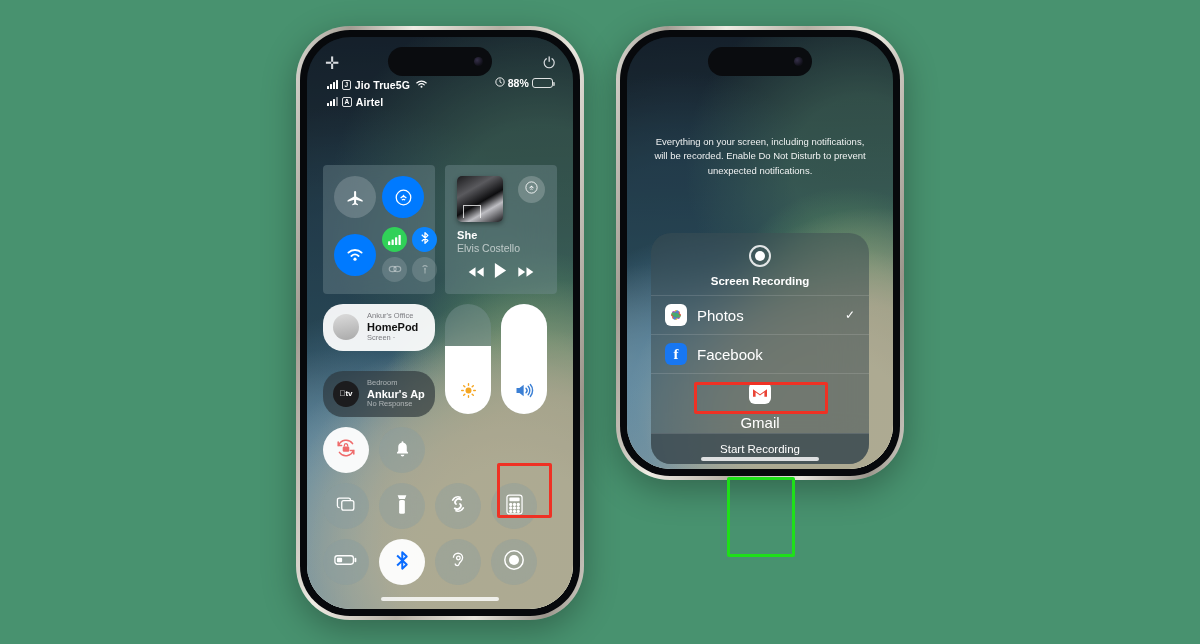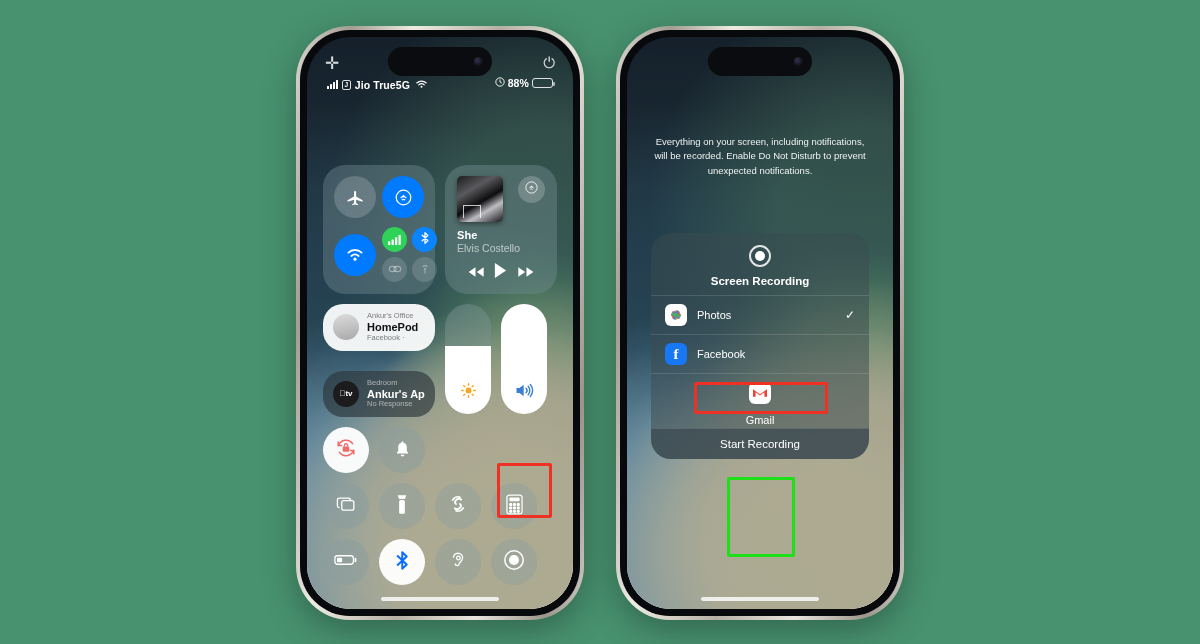--- a/index.html
+++ b/index.html
@@ -88,21 +88,21 @@
   .battshell::after{ content:""; position:absolute; right:-3px; top:3px; width:1.6px;
     height:4px; background: rgba(255,255,255,.6); border-radius:0 1px 1px 0;}
   .battfill { height: 100%; background: #fff; border-radius: 1.5px; }
 
   
   .cc { position: absolute; top: 128px; left: 16px; right: 16px; z-index: 7; }
   .cc-row { display: flex; gap: 10px; margin-bottom: 10px; }
   .mod {
     background: rgba(132,154,162,.34);
     backdrop-filter: blur(18px);
-    border-radius: 22px;
+    border-radius: 4px;
   }
   .conn { width: 112px; padding: 11px; display: grid;
     grid-template-columns: 1fr 1fr; gap: 7px 6px; }
   .tog { width: 42px; height: 42px; border-radius: 50%;
     display: flex; align-items: center; justify-content: center;
     background: rgba(255,255,255,.18); color: #fff; }
   .tog.blue { background: #007aff; }
   .tog svg { display:block; }
   .quad { grid-column: 1 / -1; display: grid; grid-template-columns: 42px 1fr;
     gap: 6px; align-items: center; }
@@ -181,21 +181,21 @@
     border-radius:20px; overflow:hidden;
     background: rgba(58,74,80,.52); backdrop-filter: blur(22px); }
   .sheet-head { text-align:center; padding:12px 0 8px; }
   .rec-ring { width:22px; height:22px; border-radius:50%; margin:0 auto 8px;
     border:2px solid rgba(255,255,255,.85); display:flex; align-items:center; justify-content:center; }
   .rec-ring span { width:10px; height:10px; border-radius:50%; background:#fff; display:block; }
   .sheet-title { color:#fff; font-size:11.5px; font-weight:bold; }
   .sheet-item { display:flex; align-items:center; gap:10px; padding:8px 14px;
     border-top:.5px solid rgba(255,255,255,.13); }
   .app-ico { width:22px; height:22px; border-radius:6px; flex:0 0 auto; }
-  .sheet-label { color:#fff; font-size:11px; flex:1; }
+  .sheet-label { color:#fff; font-size:15px; flex:1; }
   .check { color:#fff; font-size:12px; }
   .start-bar { text-align:center; padding:9px 0; color:#fff; font-size:11.5px;
     border-top:.5px solid rgba(255,255,255,.13); position:relative; }
 
   .mic-wrap { position:absolute; left:50%; transform:translateX(-50%);
     top:384px; z-index:7; text-align:center; }
   .mic-btn { width:48px; height:48px; border-radius:50%; margin:0 auto;
     background: rgba(70,92,102,.55); backdrop-filter: blur(16px);
     display:flex; align-items:center; justify-content:center; color:#fff; }
   .mic-lbl { color:#fff; font-size:8px; line-height:1.3; margin-top:5px; }
@@ -238,20 +238,30 @@
               <svg width="10" height="10" viewBox="0 0 12 12">
                   <circle cx="6" cy="6" r="5" stroke="#fff" stroke-width="1.1" fill="none"></circle>
                   <path d="M6 3.4V6l1.8 1.1" stroke="#fff" stroke-width="1.1" fill="none" stroke-linecap="round"></path>
                 </svg>
             </span>
             <span>88%</span>
             <span class="battshell">
               <span class="battfill" style="width:88%"></span>
             </span>
           </div>
+        </div>
+        <div class="sb-row" style="margin-top:2px;">
+          <span class="bars dim">
+              <i></i>
+              <i></i>
+              <i></i>
+              <i></i>
+            </span>
+          <span class="simbox">A</span>
+          <span>Airtel</span>
         </div>
       </div>
 
       <div class="cc">
 
         <div class="cc-row">
 
           <div class="mod conn">
             <div class="tog">
               <span>
@@ -353,21 +363,21 @@
           </div>
         </div>
 
         <div class="cc-row">
           <div class="acc-col">
             <div class="acc light">
               <div class="acc-ico"></div>
               <div class="acc-txt">
                 <div class="acc-room">Ankur's Office</div>
                 <div class="acc-name">HomePod</div>
-                <div class="acc-state">Facebook ·</div>
+                <div class="acc-state">Screen ·</div>
               </div>
             </div>
             <div class="acc dark">
               <div class="acc-ico" style="font-size:8px;font-weight:bold;">tv</div>
               <div class="acc-txt">
                 <div class="acc-room">Bedroom</div>
                 <div class="acc-name">Ankur's App</div>
                 <div class="acc-state">No Response</div>
               </div>
             </div>
@@ -503,21 +513,21 @@
         </div>
       </div>
 
       <div class="home-ind"></div>
     </div>
   </div>
 </div>
 
 <div class="hl-red" style="left:497px; top:463px; width:55px; height:55px;"></div>
 
-<div class="phone" style="left:616px; top:26px; width:288px; height:594px;text-decoration:underline;">
+<div class="phone" style="left:616px; top:26px; width:288px; height:454px;text-decoration:underline;">
   <div class="bezel">
     <div class="screen">
       <div class="wall"></div>
       <div class="dark-overlay"></div>
 
       <div class="island">
         <div class="cam"></div>
       </div>
 
       <div class="rec-desc">Everything on your screen, including notifications, will be recorded. Enable Do Not Disturb to prevent unexpected notifications.</div>

